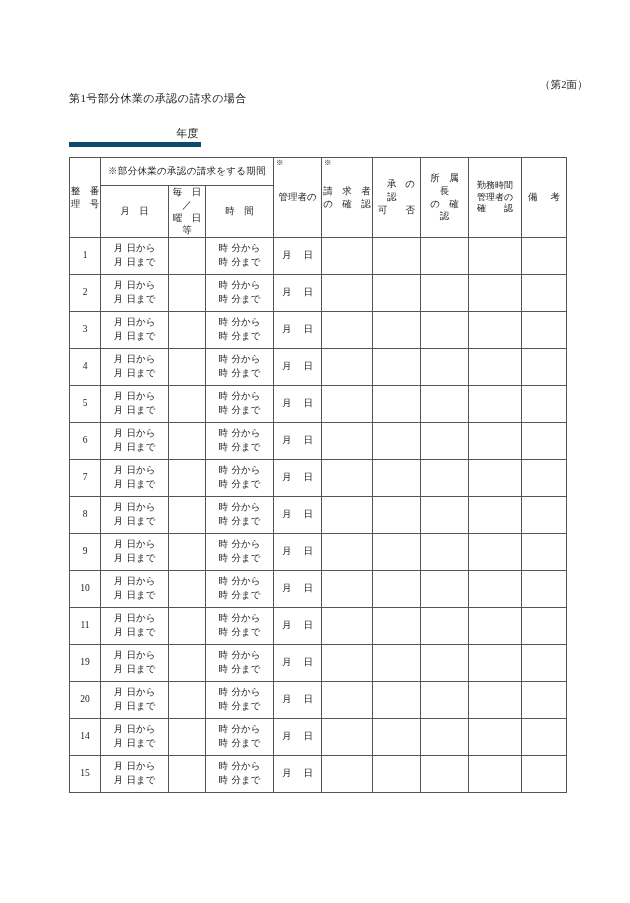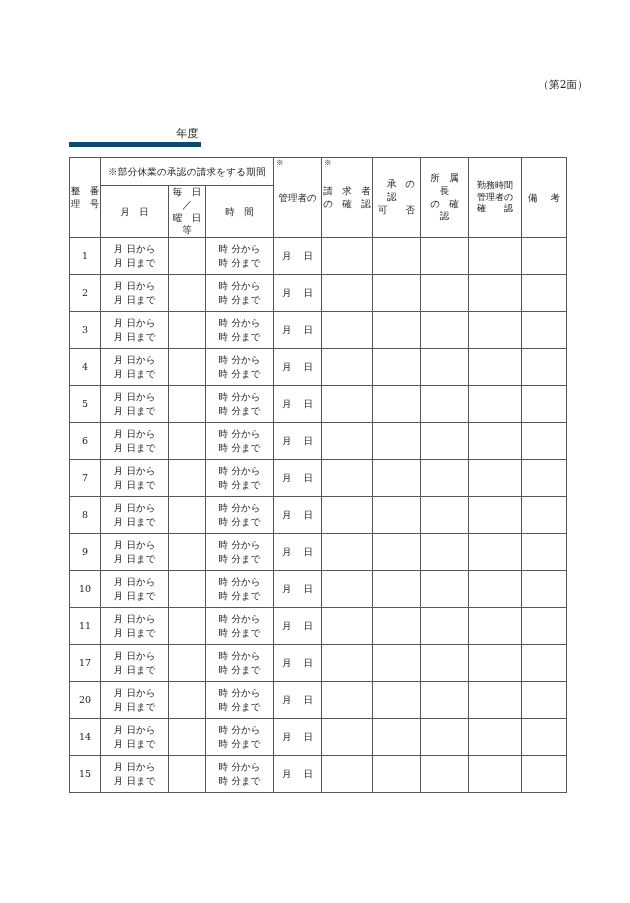--- a/index.html
+++ b/index.html
@@ -15,20 +15,21 @@
     font-family: "DejaVu Serif", "Liberation Serif", serif;
     color: #1a1a1a;
     -webkit-font-smoothing: antialiased;
   }
   .page {
     position: absolute;
     left: 0; top: 0;
     width: 630px;
     height: 903px;
     overflow: hidden;
+    font-family: Liberation Serif, serif;
   }
 
   
   .page-marker {
     position: absolute;
     right: 42px;
     top: 78px;
     font-size: 10.5px;
     letter-spacing: 0.2px;
     white-space: nowrap;
@@ -172,20 +173,21 @@
     white-space: nowrap;
   }
 </style>
 </head>
 <body>
 
 <div class="page">
 
   <div class="page-marker">（第2面）</div>
 
+  <div class="doc-title">第1号部分休業の承認の請求の場合</div>
 
   <div class="fiscal-year">
     <span class="fy-label">年度</span>
   </div>
 
   <table class="form-table">
     <colgroup>
       <col style="width:31px">
       <col style="width:68px">
       <col style="width:37px">
@@ -691,21 +693,21 @@
               <span>日</span>
             </div>
           </td>
           <td class="row-cell"></td>
           <td class="row-cell"></td>
           <td class="row-cell"></td>
           <td class="row-cell"></td>
           <td class="row-cell"></td>
         </tr>
         <tr>
-          <td class="row-cell"><span class="idx">17</span></td>
+          <td class="row-cell"><span class="idx">19</span></td>
           <td class="row-cell">
             <div class="pair-lines">
               <div class="ln">
                 <span class="a">月</span>
                 <span class="b">日から</span>
               </div>
               <div class="ln">
                 <span class="a">月</span>
                 <span class="b">日まで</span>
               </div>

